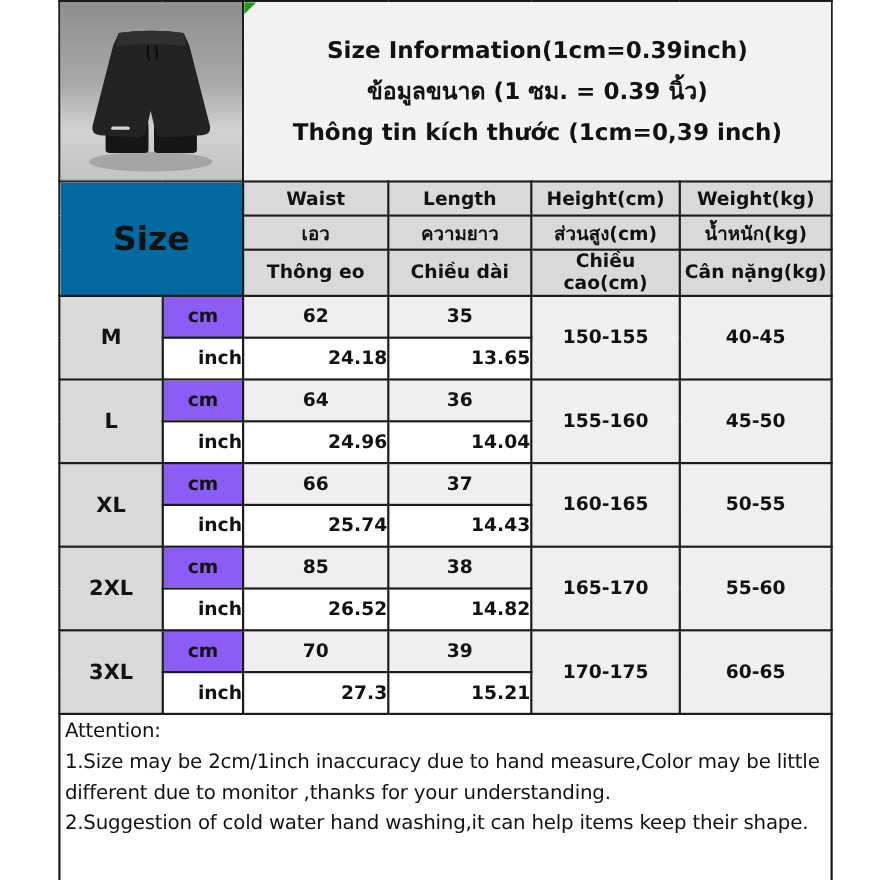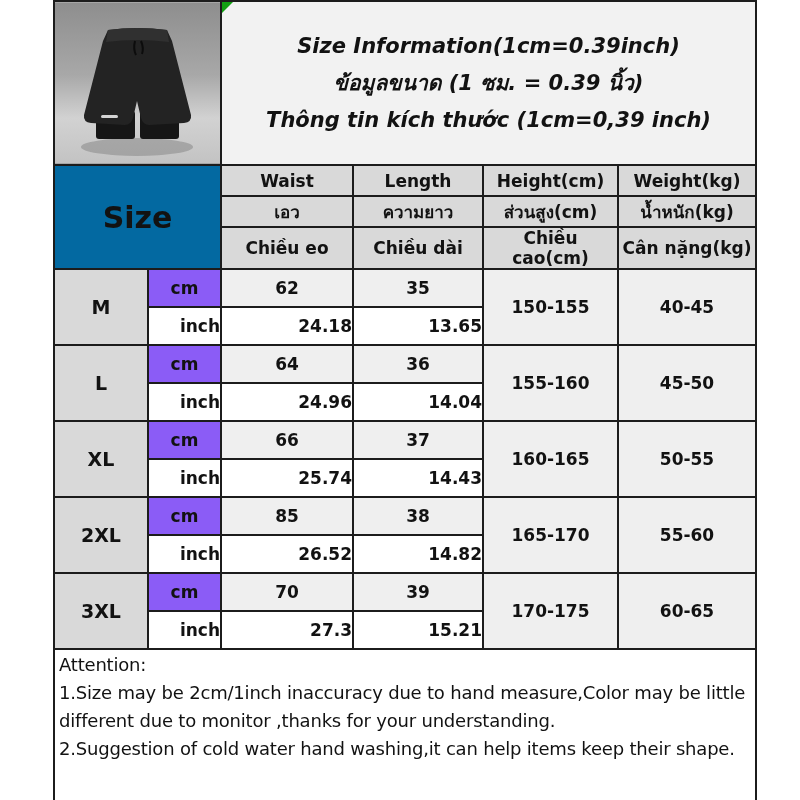--- a/index.html
+++ b/index.html
@@ -16,21 +16,21 @@
   td { border:2px solid #1c1c1c; text-align:center; vertical-align:middle; overflow:hidden; }
   .r-img   { height:164px; }
   .r-hdr   { height:31px; }
   .r-data  { height:38px; }
   .r-note  { height:191px; }
 
   .img-cell { padding:0; background:#a6a6a6; }
   .img-cell svg { display:block; }
 
   .title-cell { background:#f2f2f2; position:relative; }
-  .title-line { font-weight:bold; font-size:21px; line-height:37px; white-space:nowrap;font-style:italic; }
+  .title-line { font-weight:bold; font-size:21px; line-height:37px; white-space:nowrap; }
   .corner-marker {
     position:absolute; left:0; top:0; width:0; height:0;
     border-top:11px solid #12a012; border-right:11px solid transparent;
   }
 
   .hdr       { background:#d9d9d9; font-weight:bold; font-size:17px; }
   .size-head { background:#0369a1; font-weight:bold; font-size:30px;margin-left:10px; }
   .size-label{ background:#d9d9d9; font-weight:bold; font-size:19px; }
 
   .unit  { background:#8b5cf6; font-weight:bold; font-size:17px; }
@@ -95,21 +95,21 @@
       <td class="hdr">Height(cm)</td>
       <td class="hdr">Weight(kg)</td>
     </tr>
     <tr class="r-hdr">
       <td class="hdr">เอว</td>
       <td class="hdr">ความยาว</td>
       <td class="hdr">ส่วนสูง(cm)</td>
       <td class="hdr">น้ำหนัก(kg)</td>
     </tr>
     <tr class="r-hdr">
-      <td class="hdr">Chiều eo</td>
+      <td class="hdr">Thông eo</td>
       <td class="hdr">Chiều dài</td>
       <td class="hdr">Chiều cao(cm)</td>
       <td class="hdr">Cân nặng(kg)</td>
     </tr>
 
     <tr class="r-data row-cm">
       <td rowspan="2" class="size-label">M</td>
       <td class="unit">cm</td>
       <td class="val">62</td>
       <td class="val">35</td>

